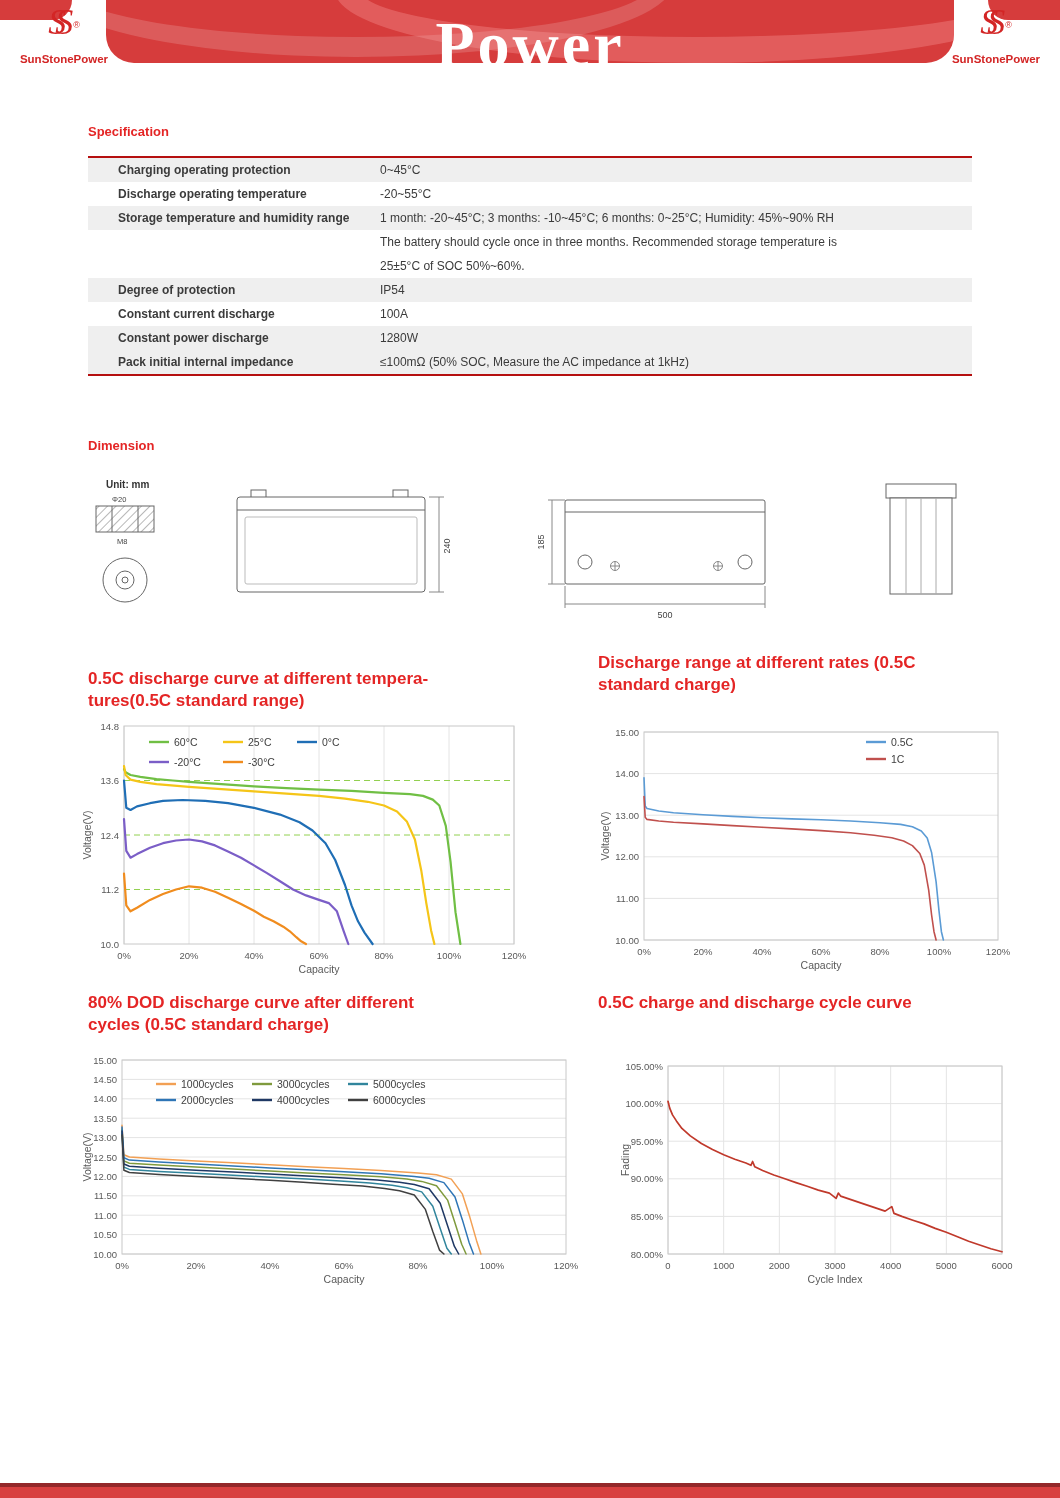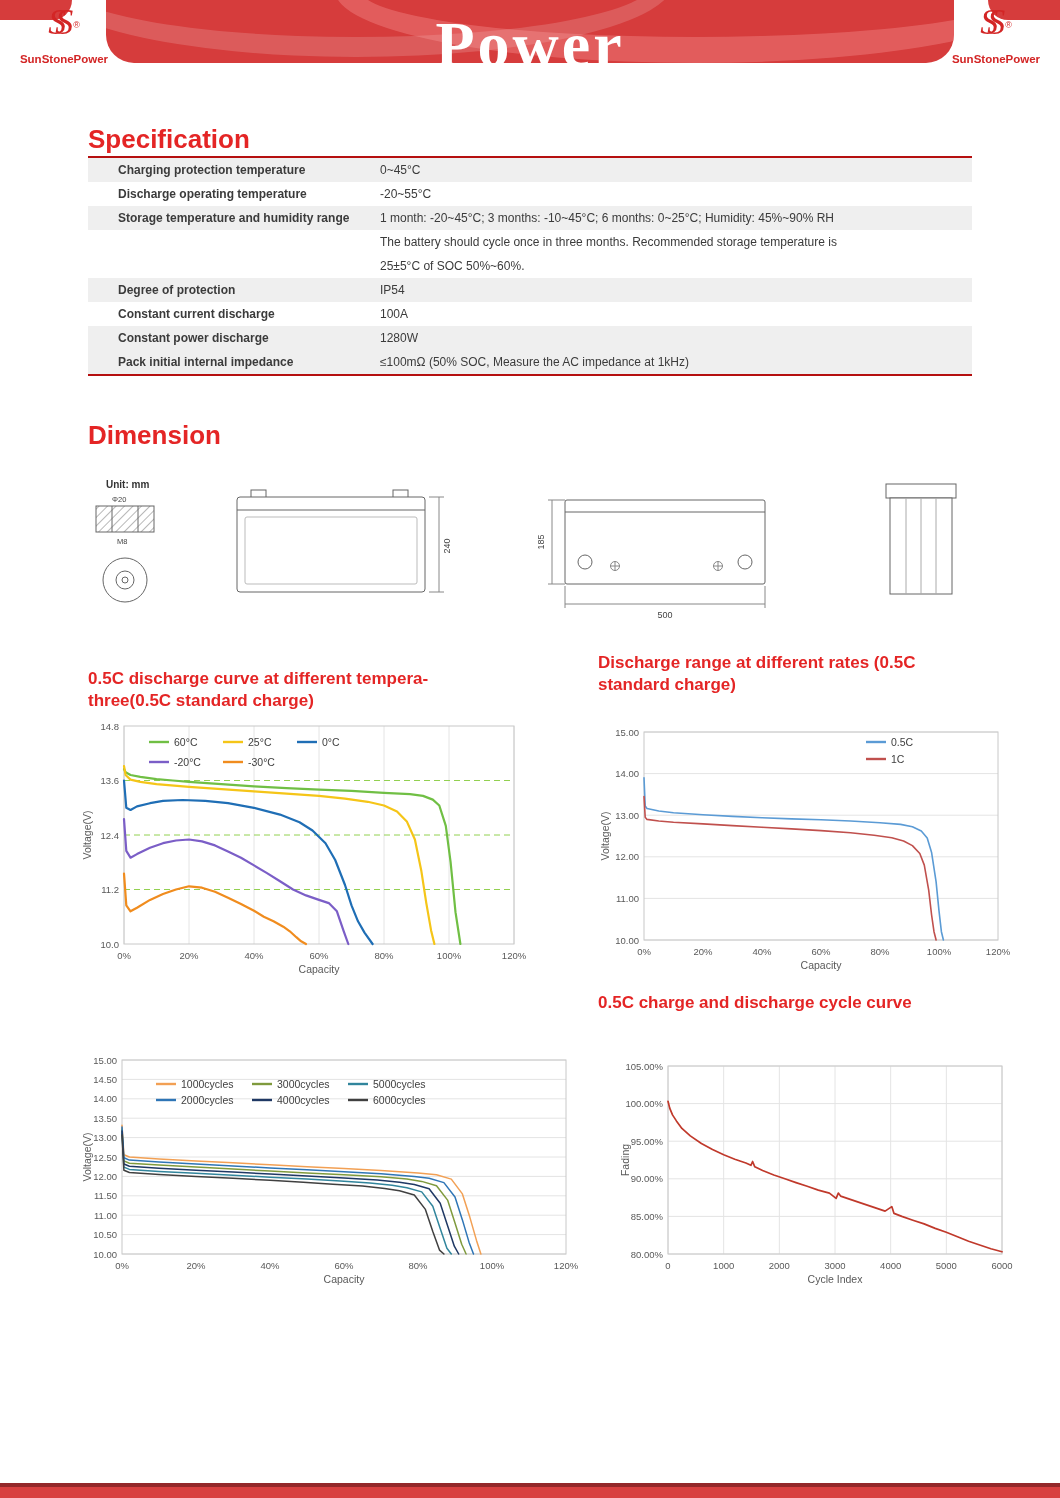--- a/index.html
+++ b/index.html
@@ -21,23 +21,23 @@
              font-size:64px; color:#fff; text-align:center; line-height:90px; letter-spacing:3px; }
   .logo { position:absolute; top:5px; width:96px; text-align:center; }
   .logo.left { left:16px; } .logo.right { right:16px; }
   .logo-mark { line-height:34px; }
   .logo-ss { font-family:"Liberation Serif", serif; font-style:italic; font-weight:normal;
              font-size:36px; color:#d32525; letter-spacing:-11px; padding-right:11px; }
   .logo-reg { font-size:9px; color:#d32525; vertical-align:super; }
   .logo-name { font-size:11.5px; font-weight:bold; color:#d32525; margin-top:7px; }
 
   
-  .section-heading { position:absolute; font-size:26px; font-weight:bold; color:#e42525; }
+  .section-heading { position:absolute; font-size:13px; font-weight:bold; color:#e42525; }
   #spec-heading { left:88px; top:124px; }
-  #dim-heading  { left:88px; top:420px; }
+  #dim-heading  { left:88px; top:438px; }
 
   .spec-table { position:absolute; left:88px; top:156px; width:884px;
                 border-top:2.5px solid #b50f0f; border-bottom:2.5px solid #b50f0f; }
   .spec-row { display:flex; height:24px; align-items:center; font-size:12px; color:#3b3b3b; }
   .spec-row.shade { background:#efefef; }
   .spec-label { width:292px; padding-left:30px; font-weight:bold; }
   .spec-value { flex:1; }
 
   .dim-svg { position:absolute; left:88px; top:474px; }
   svg text { font-family:"Liberation Sans", sans-serif; }
@@ -85,21 +85,21 @@
         <span class="logo-ss">SS</span><span class="logo-reg">®</span>
       </div>
       <div class="logo-name">SunStonePower</div>
     </div>
   </div>
 
   <div class="section-heading" id="spec-heading">Specification</div>
 
   <div class="spec-table">
     <div class="spec-row shade">
-      <div class="spec-label">Charging protection temperature</div>
+      <div class="spec-label">Charging operating protection</div>
       <div class="spec-value">0~45°C</div>
     </div>
     <div class="spec-row">
       <div class="spec-label">Discharge operating temperature</div>
       <div class="spec-value">-20~55°C</div>
     </div>
     <div class="spec-row shade">
       <div class="spec-label">Storage temperature and humidity range</div>
       <div class="spec-value">1 month: -20~45°C; 3 months: -10~45°C; 6 months: 0~25°C; Humidity: 45%~90% RH</div>
     </div>
@@ -188,25 +188,29 @@
       <rect x="798" y="10" width="70" height="14" fill="#fff" stroke="#666"></rect>
       <rect x="802" y="24" width="62" height="96" fill="#fff" stroke="#666"></rect>
       <line x1="818" y1="24" x2="818" y2="120" stroke="#aaa"></line>
       <line x1="833" y1="24" x2="833" y2="120" stroke="#aaa"></line>
       <line x1="848" y1="24" x2="848" y2="120" stroke="#aaa"></line>
     </g>
   </svg>
 
   <div class="chart-title" id="title0">
     <span>0.5C discharge curve at different tempera-</span>
-    <span>three(0.5C standard charge)</span>
+    <span>tures(0.5C standard range)</span>
   </div>
   <div class="chart-title" id="title1">
     <span>Discharge range at different rates (0.5C</span>
     <span>standard charge)</span>
+  </div>
+  <div class="chart-title" id="title2">
+    <span>80% DOD discharge curve after different</span>
+    <span>cycles (0.5C standard charge)</span>
   </div>
   <div class="chart-title" id="title3">
     <span>0.5C charge and discharge cycle curve</span>
     <span></span>
   </div>
 
   <div class="chart-box" id="chart-a"><svg width="448" height="260">
         <line x1="44" y1="8" x2="44" y2="226" stroke="#e4e4e4"></line>
         <line x1="109" y1="8" x2="109" y2="226" stroke="#e4e4e4"></line>
         <line x1="174" y1="8" x2="174" y2="226" stroke="#e4e4e4"></line>

